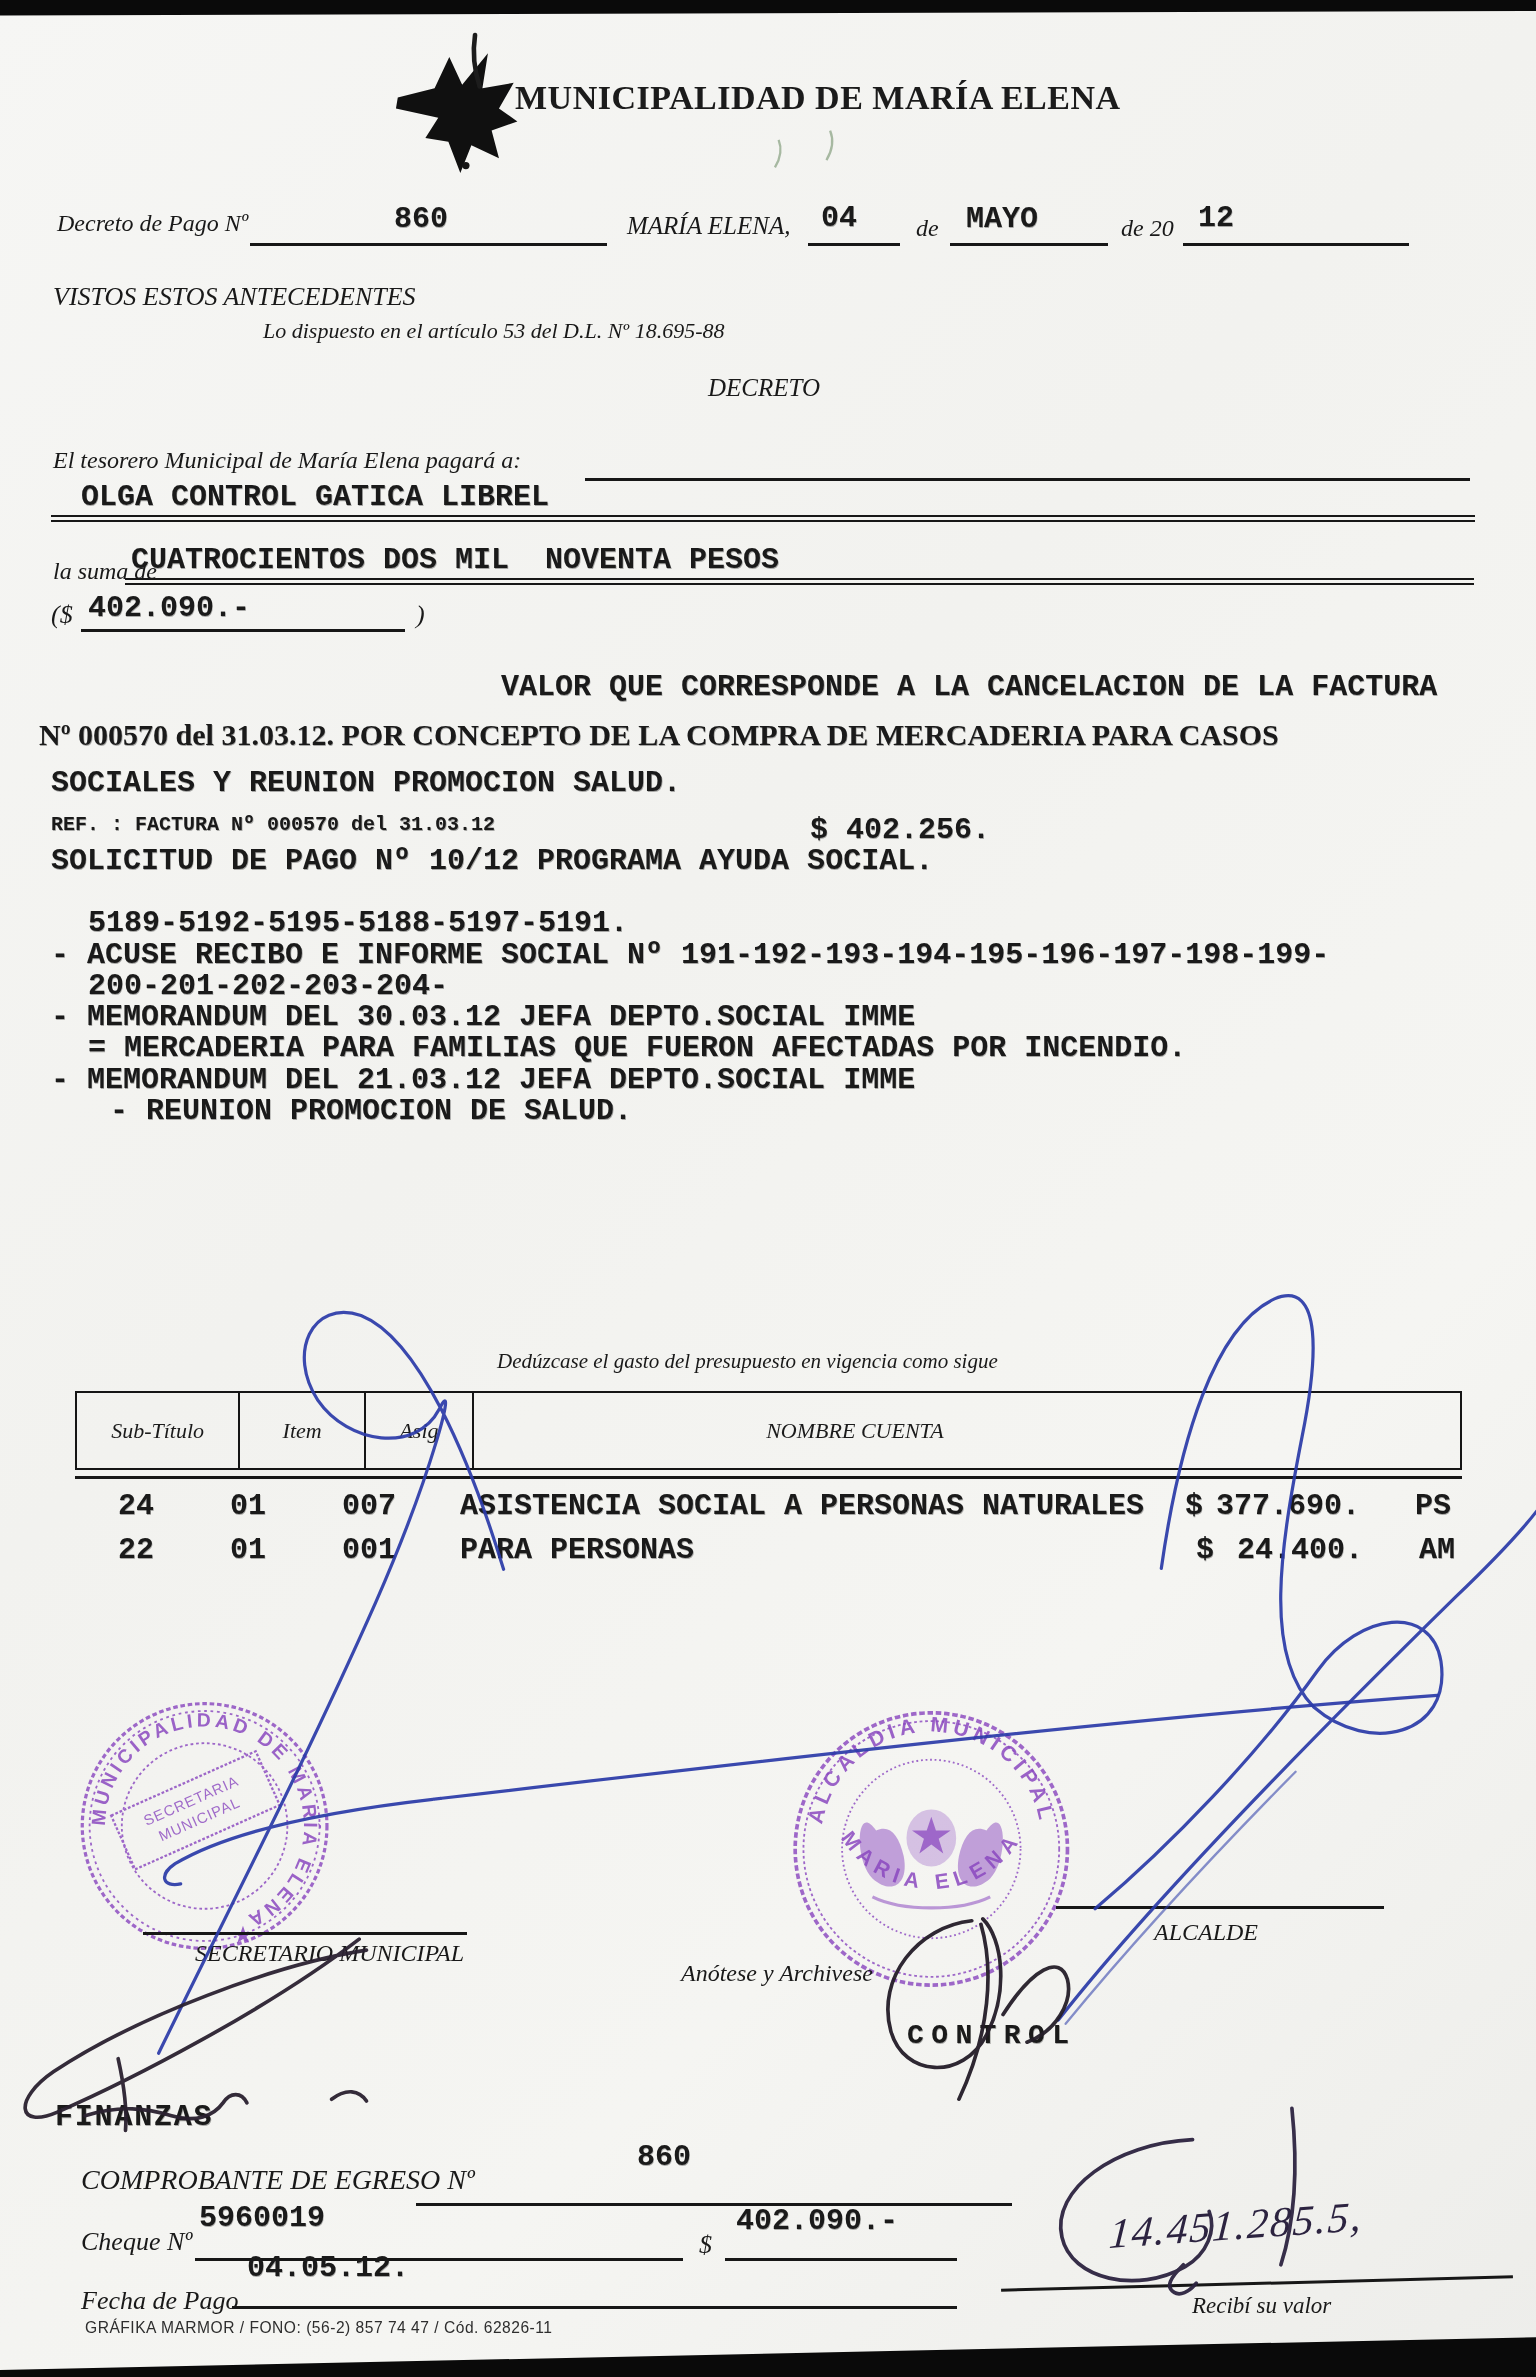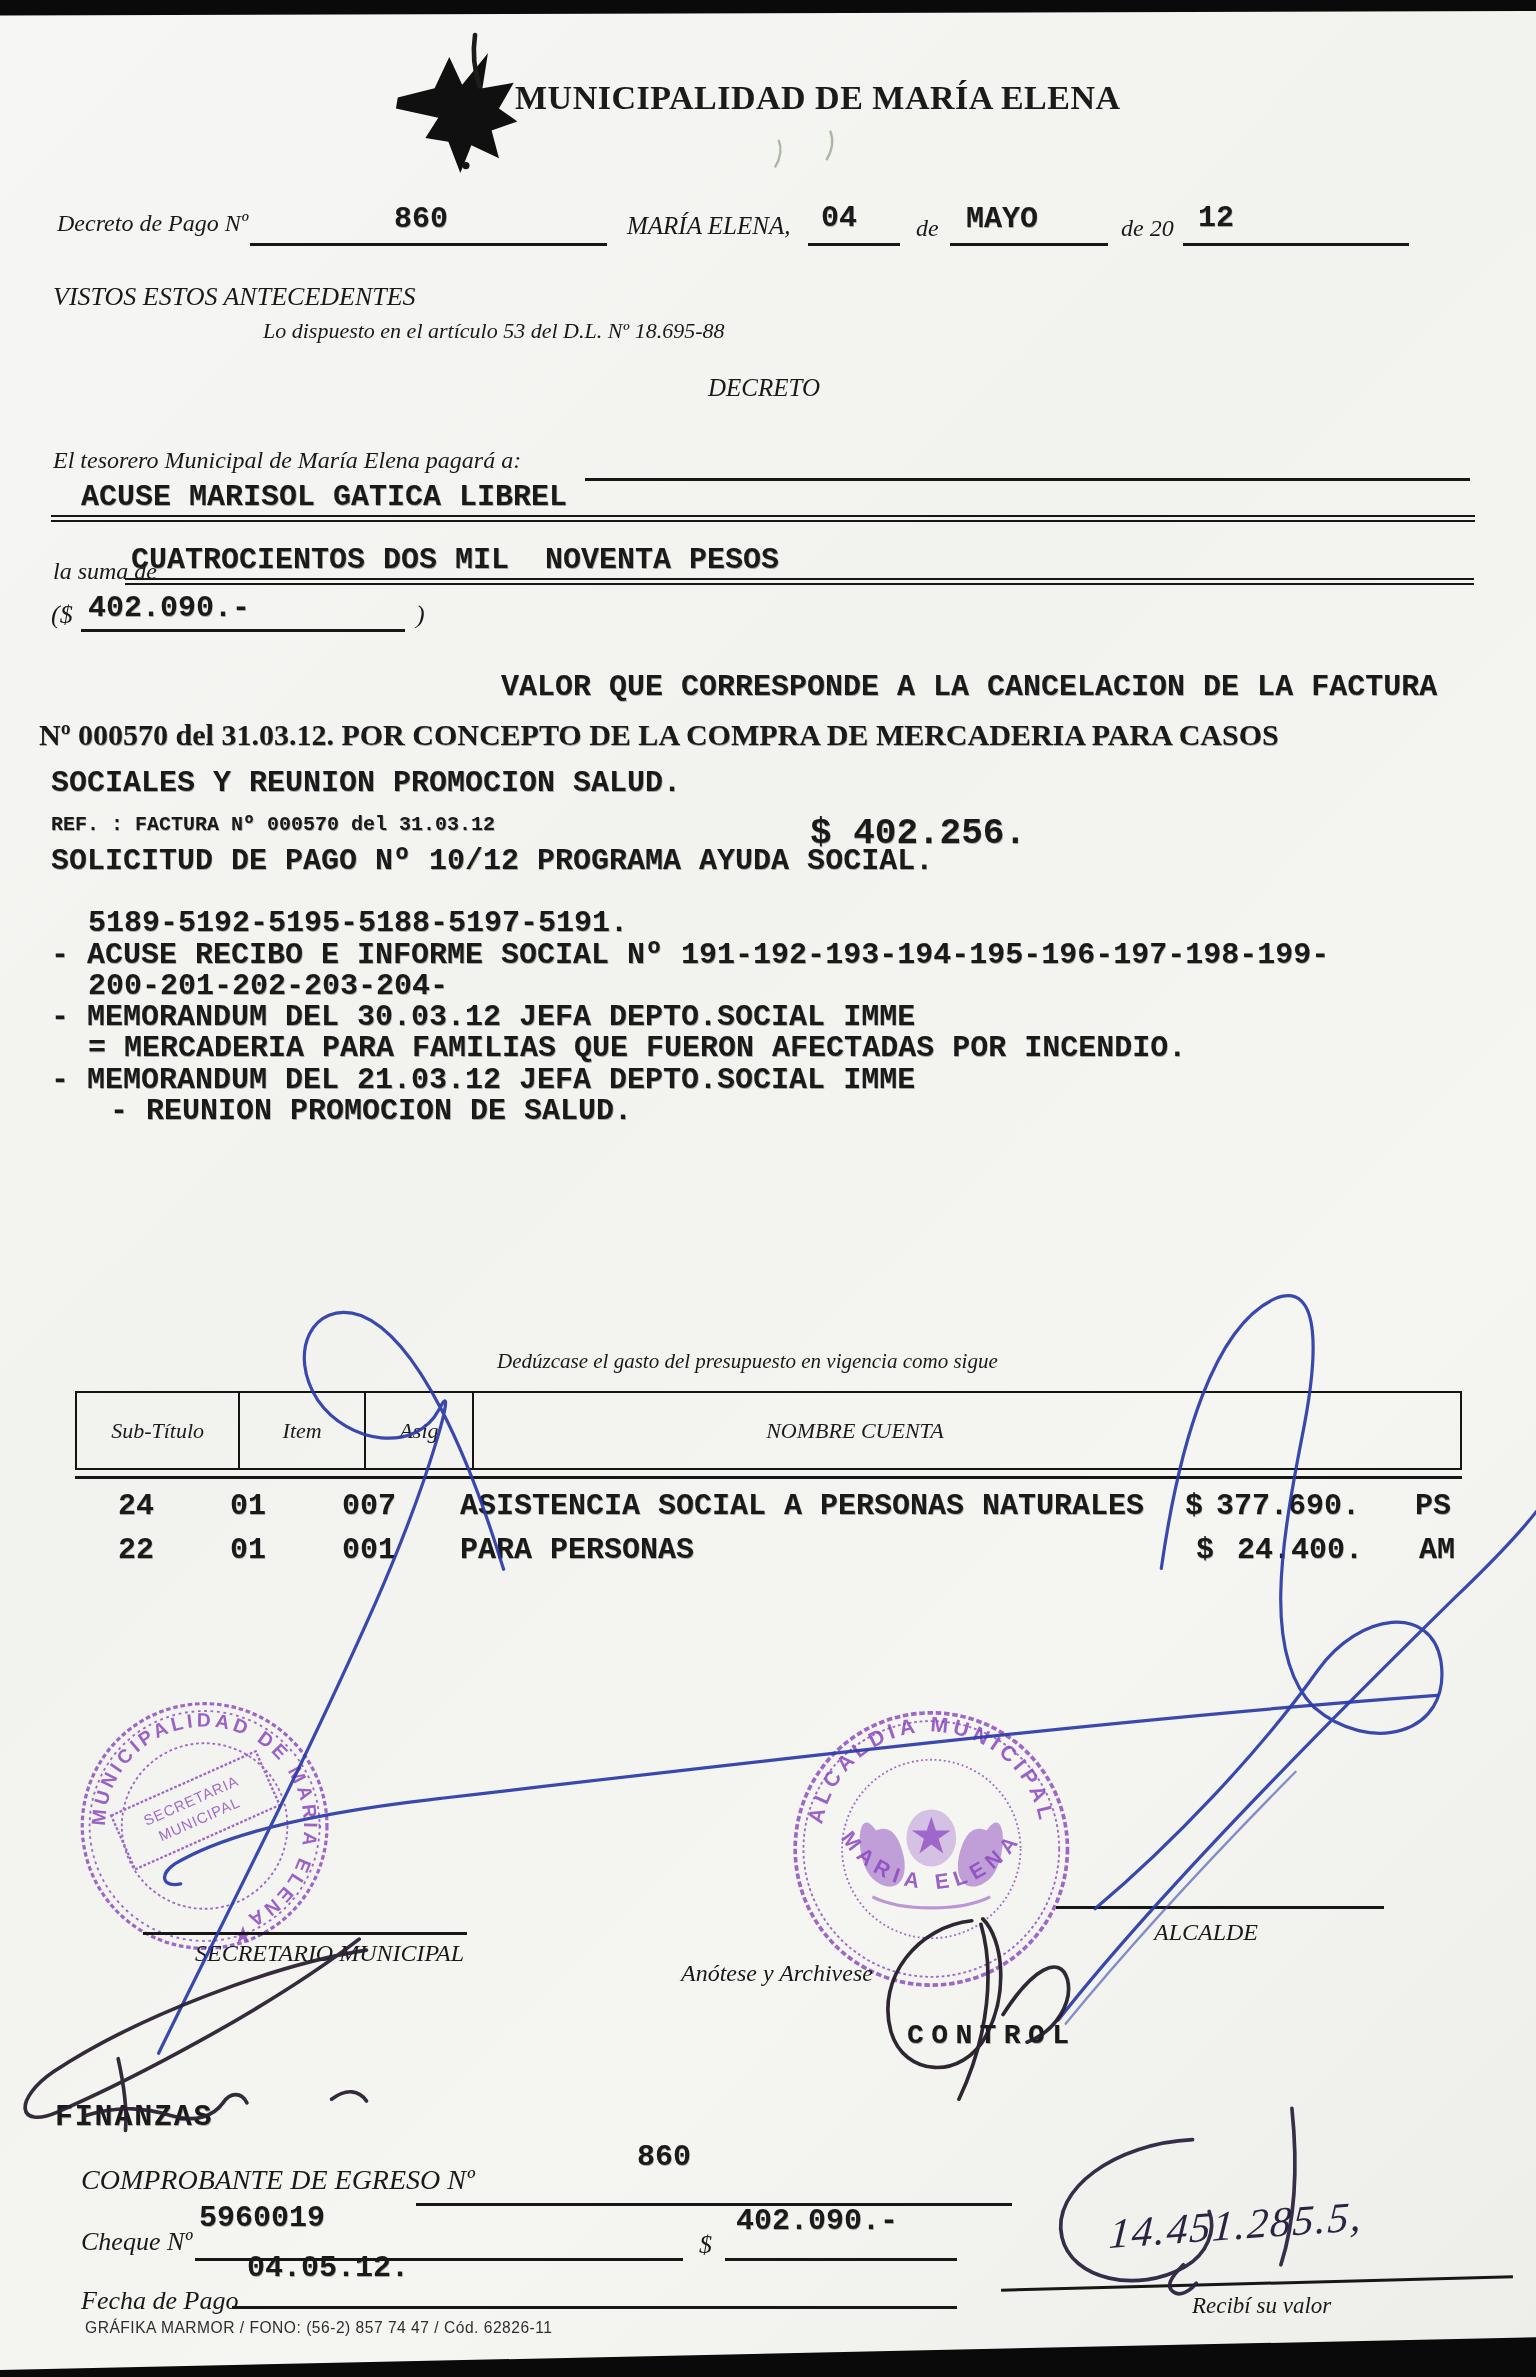--- a/index.html
+++ b/index.html
@@ -58,36 +58,36 @@
   <div class="abs typed" style="left:1198px;top:201px;font-size:30px;">12</div>
   <div class="abs rule" style="left:1183px;top:243px;width:226px;"></div>
 
   <div class="abs lbl" style="left:53px;top:282px;font-size:26px;">VISTOS ESTOS ANTECEDENTES</div>
   <div class="abs lbl" style="left:263px;top:318px;font-size:22px;">Lo dispuesto en el artículo 53 del D.L. Nº 18.695-88</div>
 
   <div class="abs lbl" style="left:708px;top:374px;font-size:25px;">DECRETO</div>
 
   <div class="abs lbl" style="left:53px;top:447px;font-size:24px;">El tesorero Municipal de María Elena pagará a:</div>
   <div class="abs rule" style="left:585px;top:478px;width:885px;"></div>
-  <div class="abs typed" style="left:81px;top:480px;font-size:30px;">ACUSE MARISOL GATICA LIBREL</div>
+  <div class="abs typed" style="left:81px;top:480px;font-size:30px;">OLGA CONTROL GATICA LIBREL</div>
   <div class="abs rule2" style="left:51px;top:515px;width:1424px;"></div>
 
   <div class="abs lbl" style="left:53px;top:558px;font-size:24px;">la suma de</div>
   <div class="abs typed" style="left:131px;top:543px;font-size:30px;">CUATROCIENTOS DOS MIL  NOVENTA PESOS</div>
   <div class="abs rule2" style="left:125px;top:578px;width:1349px;"></div>
   <div class="abs lbl" style="left:51px;top:600px;font-size:26px;">($</div>
   <div class="abs typed" style="left:88px;top:591px;font-size:30px;">402.090.-</div>
   <div class="abs rule" style="left:81px;top:629px;width:324px;"></div>
   <div class="abs lbl" style="left:416px;top:600px;font-size:26px;">)</div>
 
   <div class="abs typed" style="left:501px;top:670px;font-size:30px;">VALOR QUE CORRESPONDE A LA CANCELACION DE LA FACTURA</div>
   <div class="abs typed" style="left:39px;top:718px;font-size:30px;font-family:Liberation Serif, serif;">Nº 000570 del 31.03.12. POR CONCEPTO DE LA COMPRA DE MERCADERIA PARA CASOS</div>
   <div class="abs typed" style="left:51px;top:766px;font-size:30px;">SOCIALES Y REUNION PROMOCION SALUD.</div>
   <div class="abs typed" style="left:51px;top:813px;font-size:20px;">REF. : FACTURA Nº 000570 del 31.03.12</div>
-  <div class="abs typed" style="left:810px;top:813px;font-size:36px;">$ 402.256.</div>
+  <div class="abs typed" style="left:810px;top:813px;font-size:30px;">$ 402.256.</div>
   <div class="abs typed" style="left:51px;top:844px;font-size:30px;">SOLICITUD DE PAGO Nº 10/12 PROGRAMA AYUDA SOCIAL.</div>
   <div class="abs typed" style="left:88px;top:906px;font-size:30px;">5189-5192-5195-5188-5197-5191.</div>
   <div class="abs typed" style="left:51px;top:938px;font-size:30px;">- ACUSE RECIBO E INFORME SOCIAL Nº 191-192-193-194-195-196-197-198-199-</div>
   <div class="abs typed" style="left:88px;top:969px;font-size:30px;">200-201-202-203-204-</div>
   <div class="abs typed" style="left:51px;top:1000px;font-size:30px;">- MEMORANDUM DEL 30.03.12 JEFA DEPTO.SOCIAL IMME</div>
   <div class="abs typed" style="left:88px;top:1031px;font-size:30px;">= MERCADERIA PARA FAMILIAS QUE FUERON AFECTADAS POR INCENDIO.</div>
   <div class="abs typed" style="left:51px;top:1063px;font-size:30px;">- MEMORANDUM DEL 21.03.12 JEFA DEPTO.SOCIAL IMME</div>
   <div class="abs typed" style="left:110px;top:1094px;font-size:30px;">- REUNION PROMOCION DE SALUD.</div>
 
   <div class="abs lbl" style="left:497px;top:1349px;font-size:21px;">Dedúzcase el gasto del presupuesto en vigencia como sigue</div>

